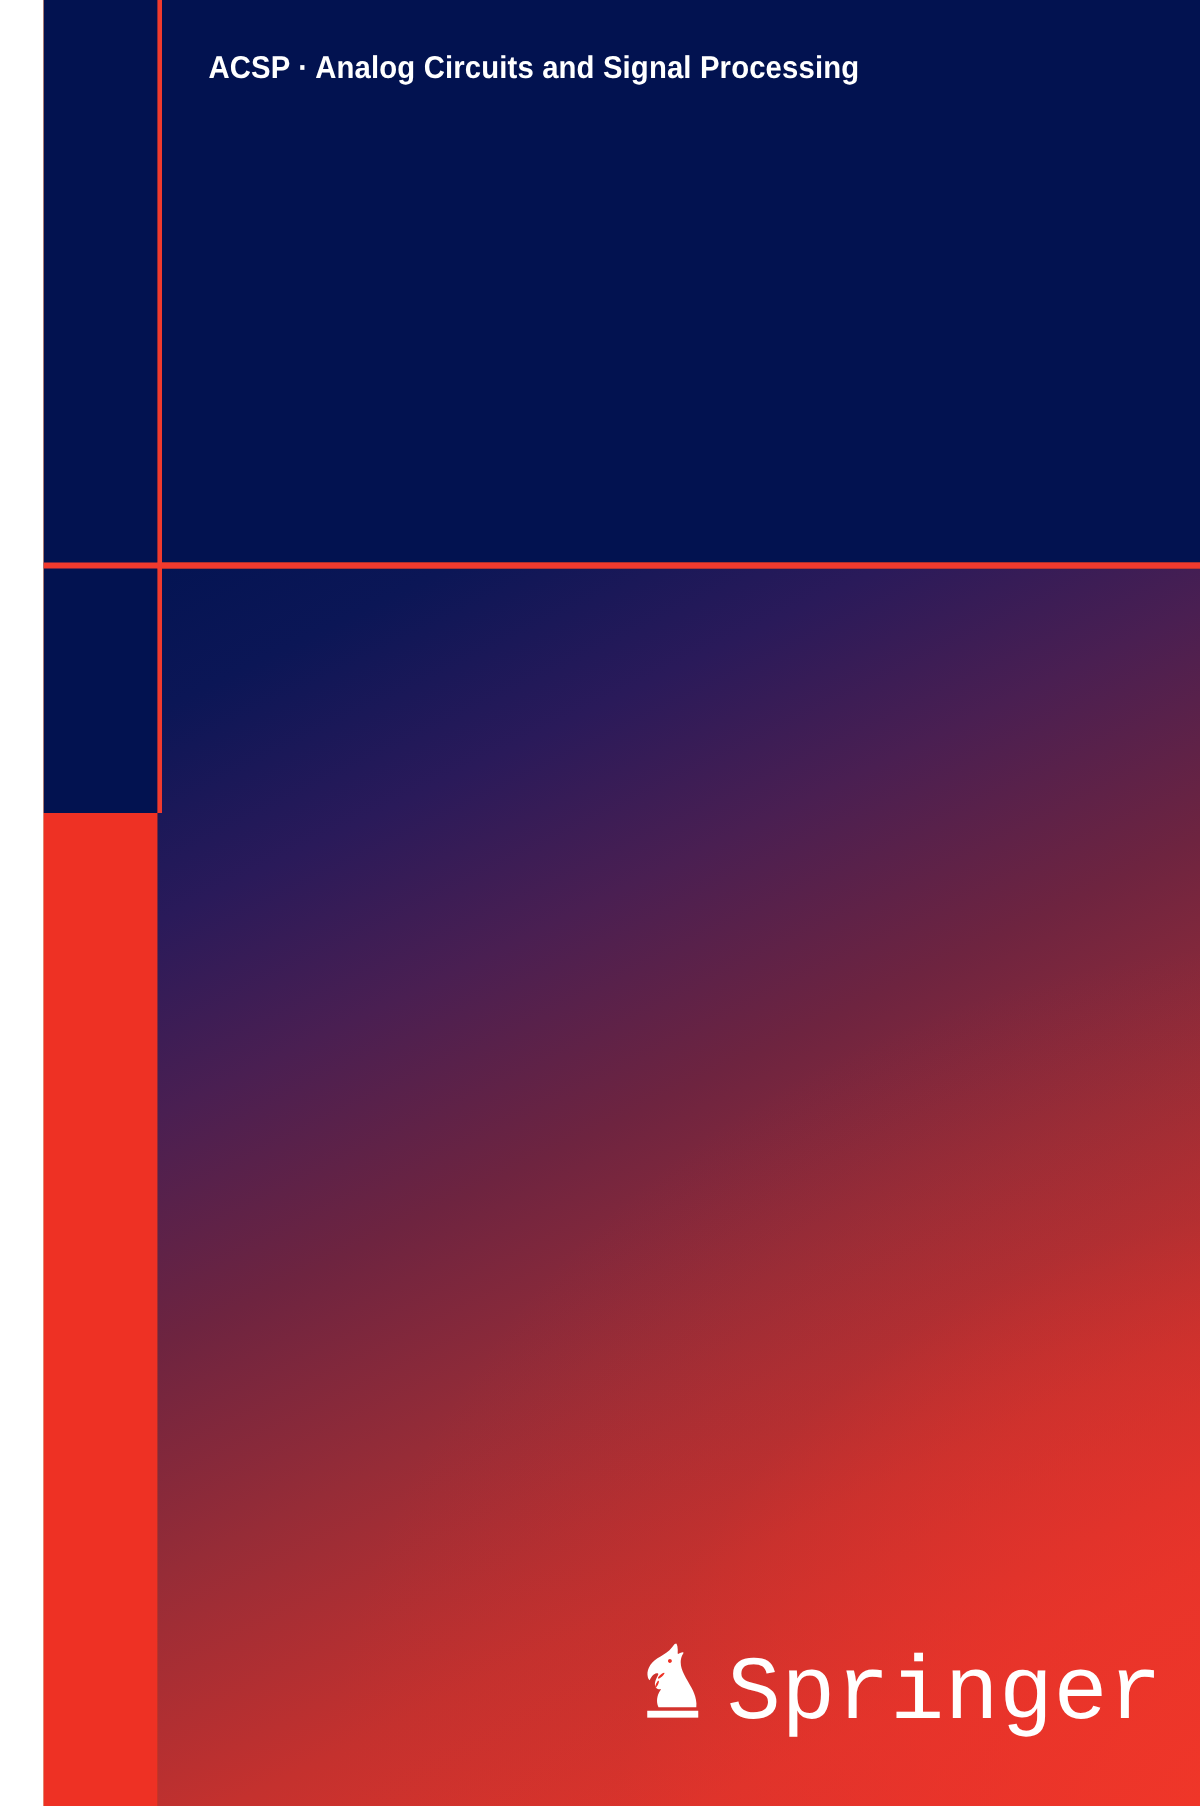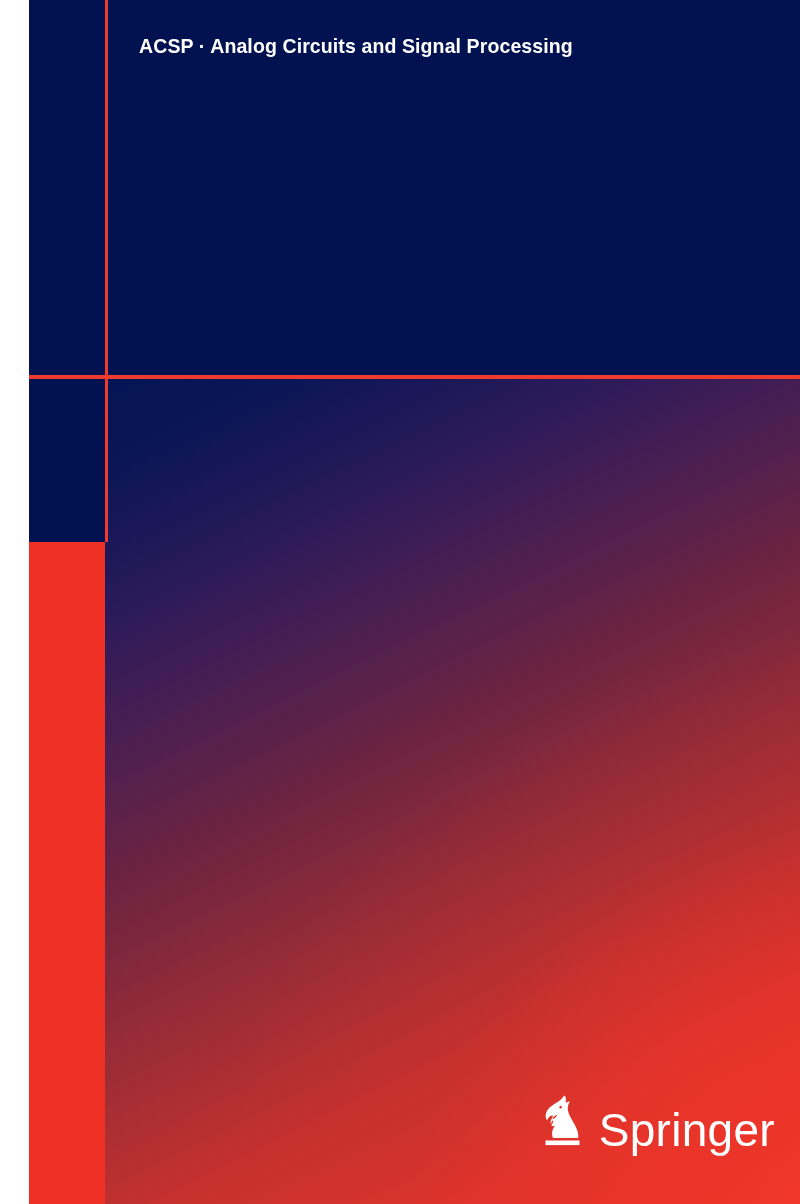--- a/index.html
+++ b/index.html
@@ -130,22 +130,22 @@
     position:absolute;right:54px;bottom:48px;
     z-index:6;
     display:flex;align-items:flex-end;gap:12px;
   }
   .logo-knight{
     width:46px;height:62px;
     display:block;
   }
   .logo-word{
     color:#ffffff;
-    font-family:Liberation Sans, sans-serif;
-    font-size:46px;
+    font-family:Liberation Mono, monospace;
+    font-size:60px;
     line-height:52px;
     letter-spacing:.3px;
   }
 </style>
 </head>
 <body>
 
 <div id="cover">
 
   <div class="strip-navy"></div>

